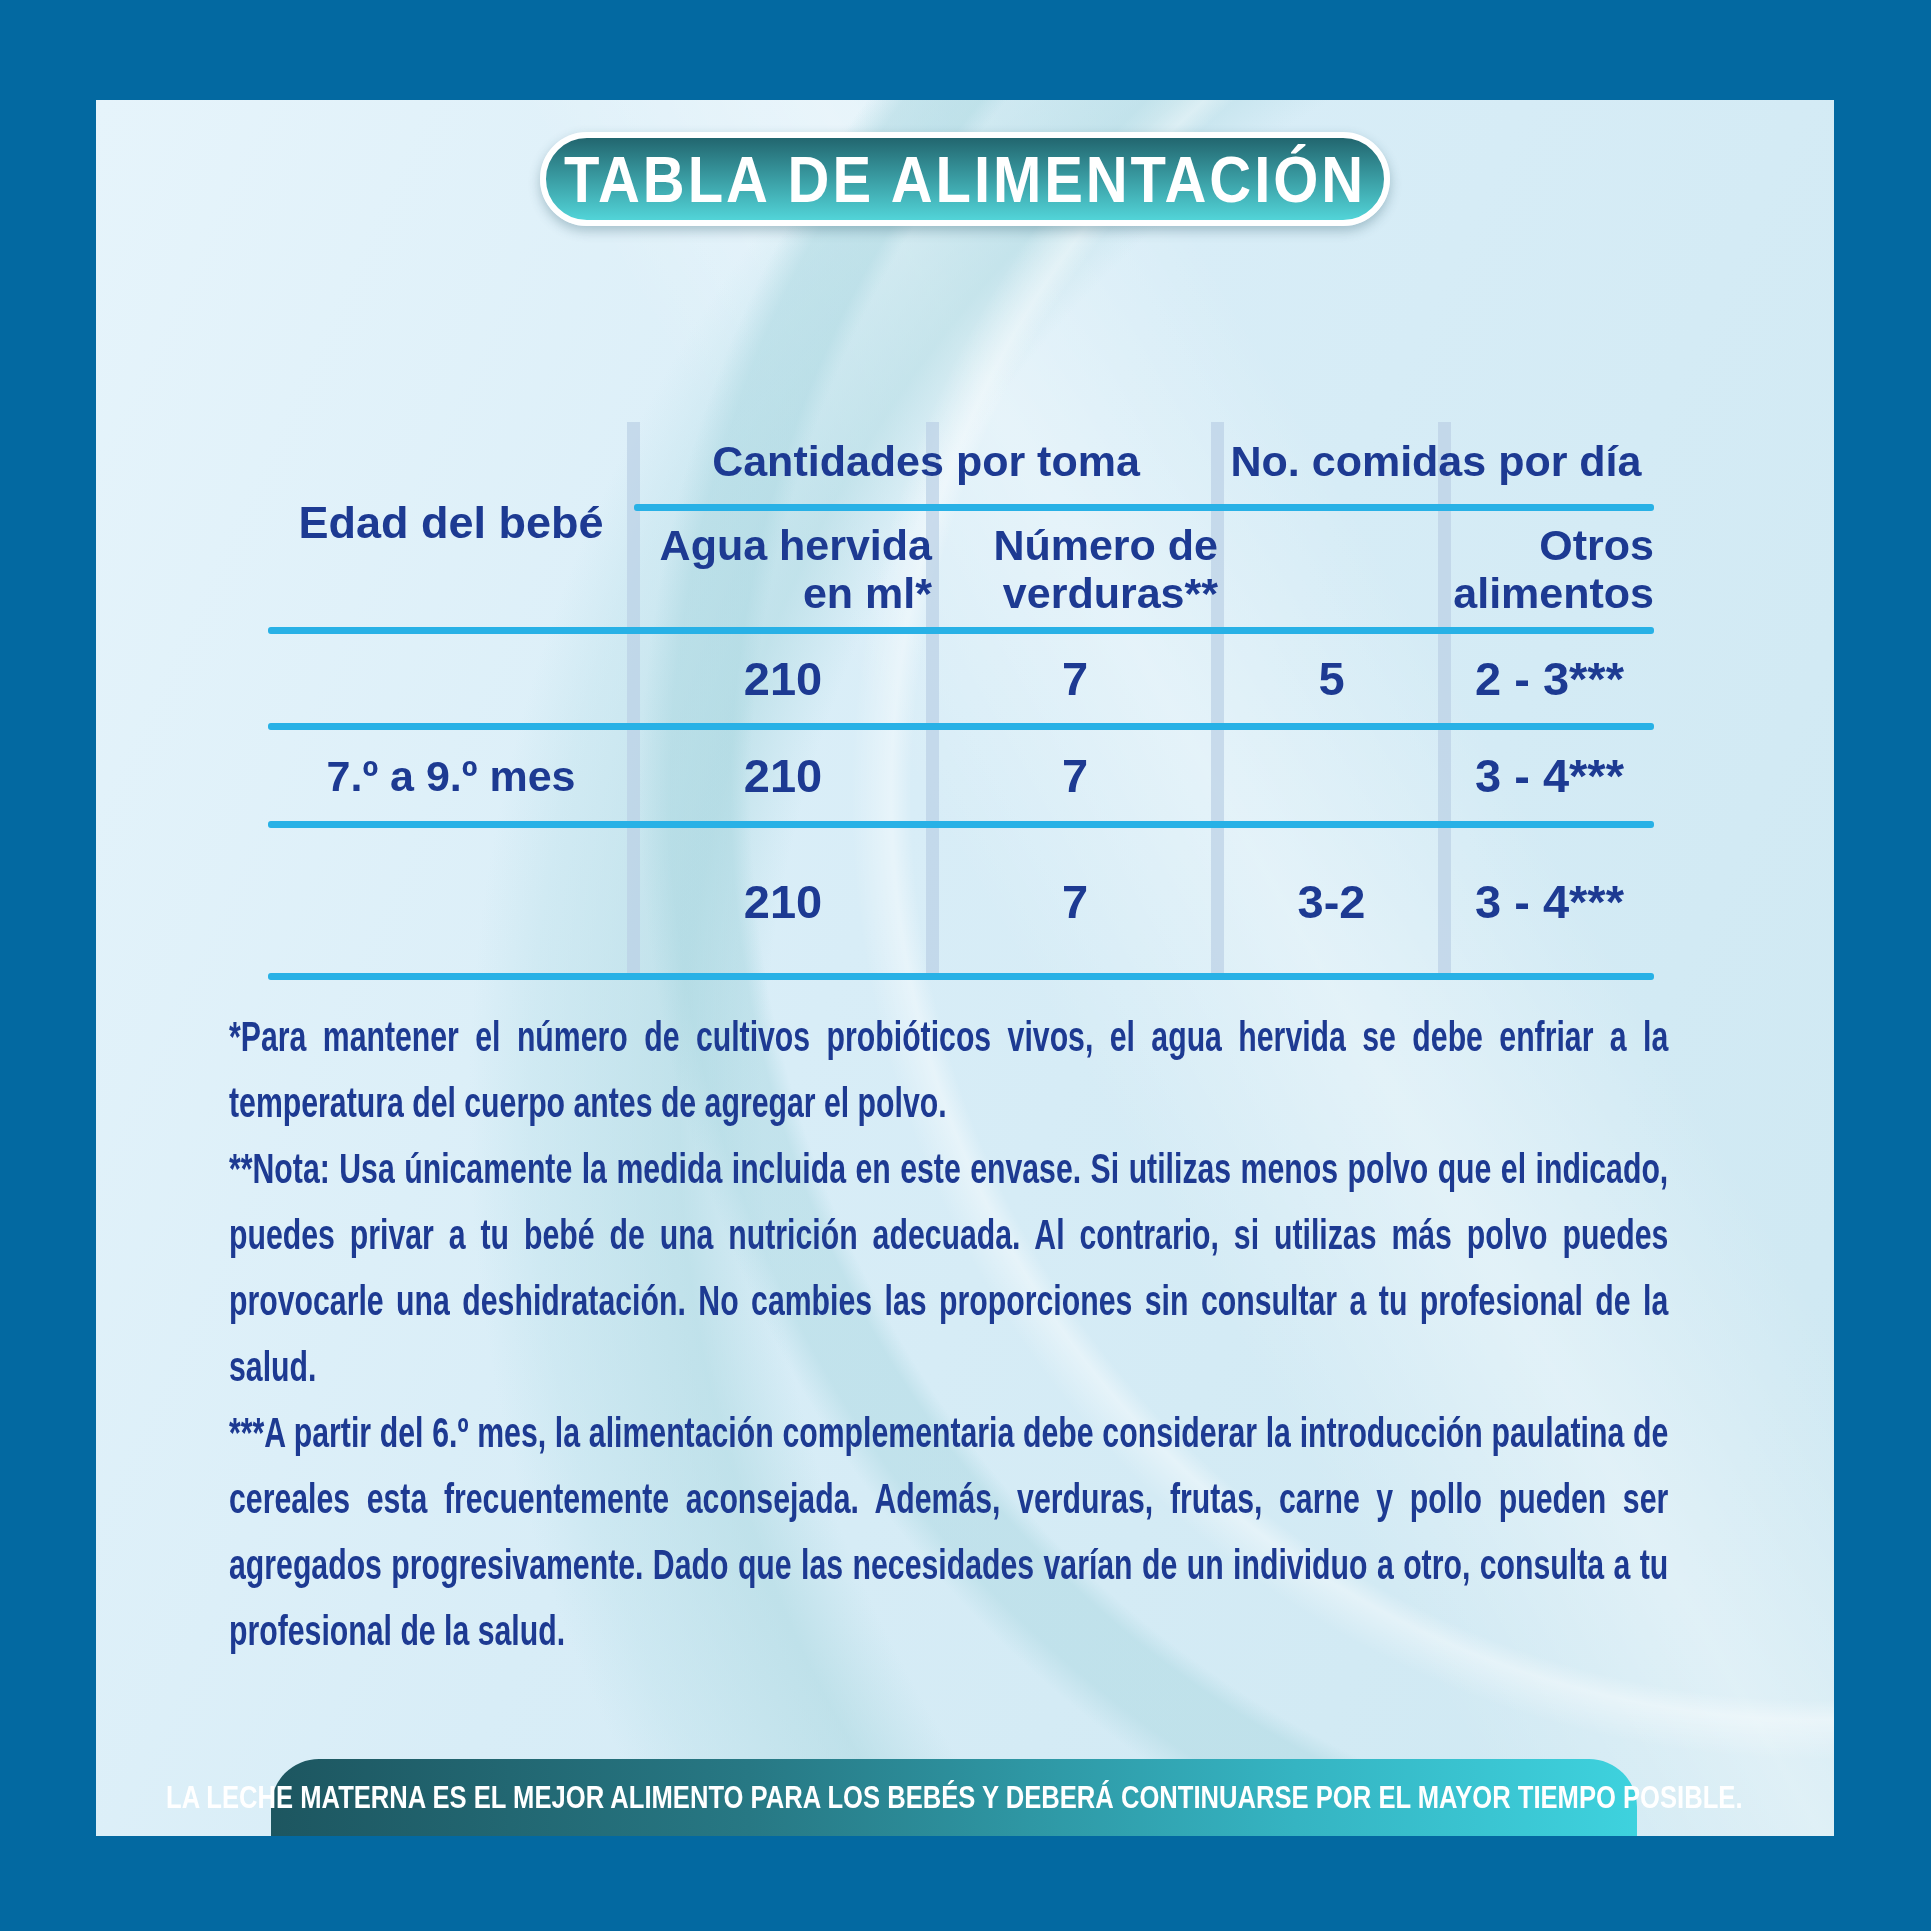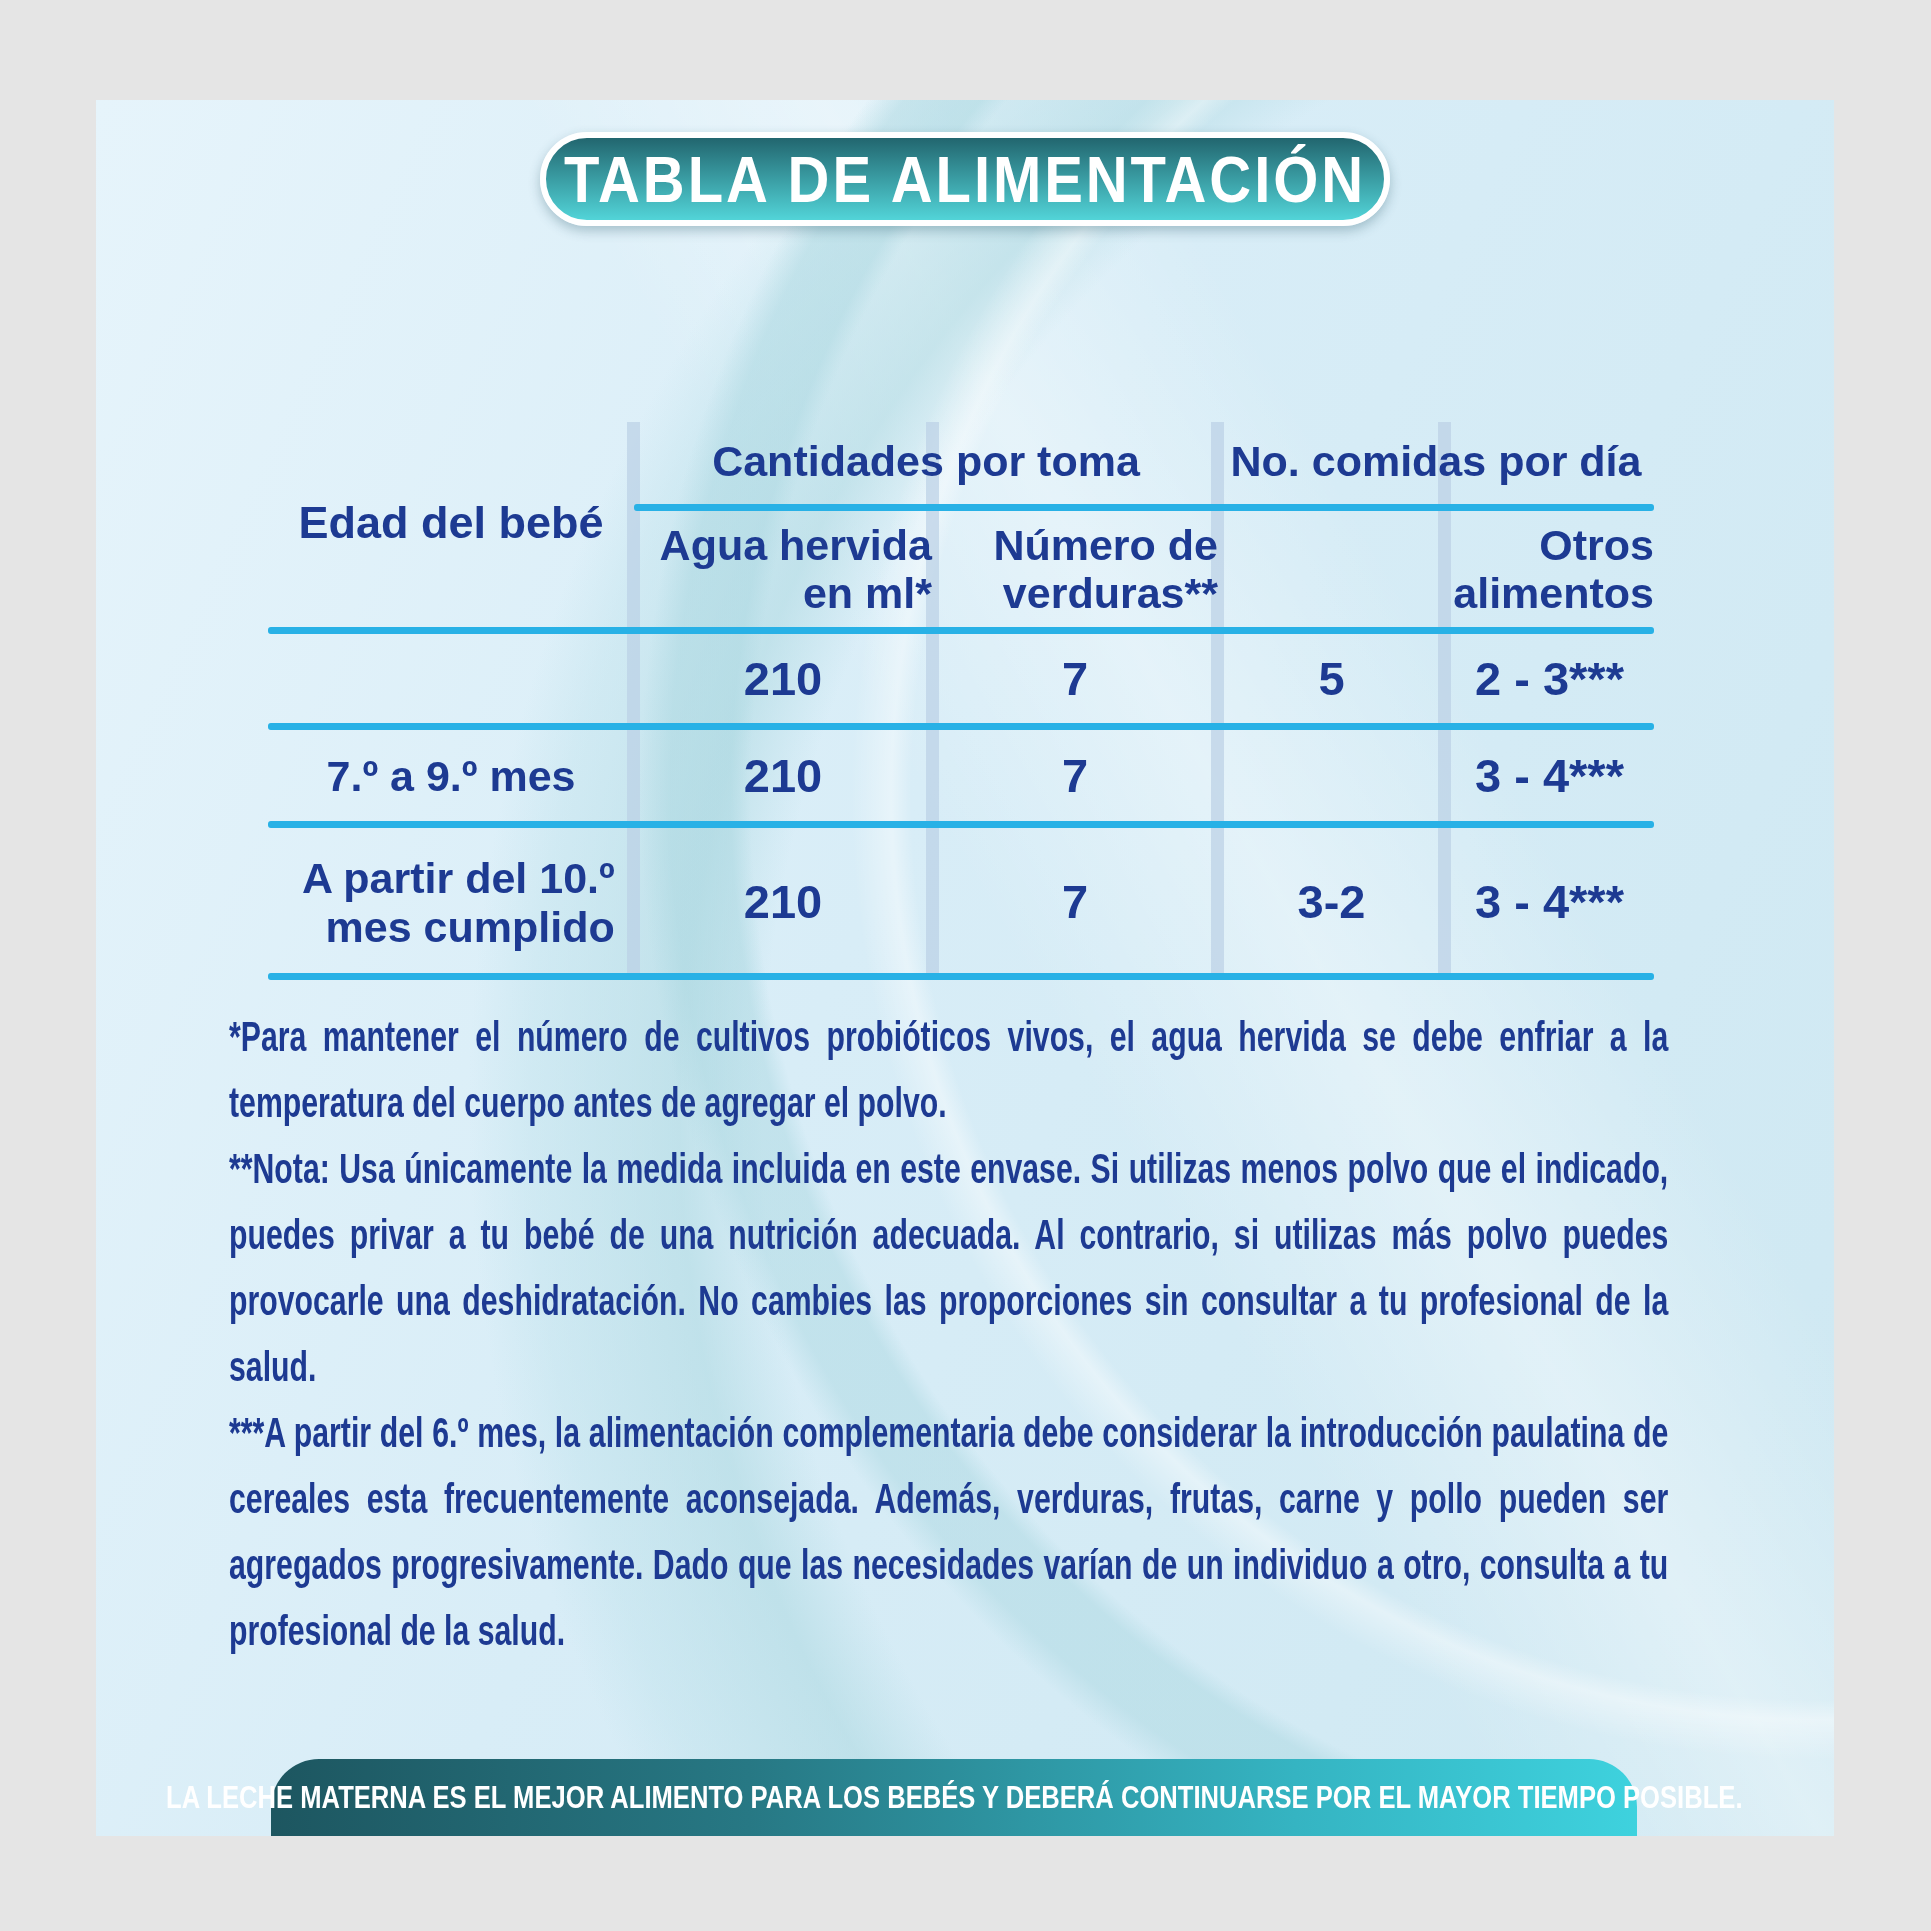--- a/index.html
+++ b/index.html
@@ -1,16 +1,16 @@
 <!DOCTYPE html>
 <html><head>
 <meta charset="utf-8">
 <style>
   html,body{margin:0;padding:0;background:#ffffff;}
-  .page{position:relative;width:1931px;height:1931px;background:#e5e5e5;overflow:hidden;
+  .page{position:relative;width:1931px;height:1931px;background:#0369a1;overflow:hidden;
         font-family:"Liberation Sans",sans-serif;}
   .card{position:absolute;left:96px;top:100px;width:1738px;height:1736px;
         background-color:#d8edf7;
         background-image:
           radial-gradient(circle at 99% 40%, rgba(255,255,255,0) 45%, rgba(255,255,255,0.40) 46%, rgba(255,255,255,0) 48%, rgba(255,255,255,0) 53%, rgba(168,214,223,0.45) 54%, rgba(168,214,223,0.45) 57%, rgba(255,255,255,0) 58.5%),
           radial-gradient(circle at 106% 58%, rgba(186,224,233,0) 56%, rgba(172,216,224,0.55) 60%, rgba(186,224,233,0.35) 67%, rgba(186,224,233,0) 70%),
           linear-gradient(60deg, rgba(255,255,255,0) 52%, rgba(255,255,255,0.35) 63%, rgba(255,255,255,0) 74%),
           linear-gradient(115deg, #e6f4fb 0%, #d8edf7 45%, #cee8f2 100%);}
 
   
@@ -88,21 +88,20 @@
         <div class="cell num" style="grid-row:3;grid-column:2">210</div>
         <div class="cell num" style="grid-row:3;grid-column:3">7</div>
         <div class="cell num" style="grid-row:3;grid-column:4">5</div>
         <div class="cell num" style="grid-row:3;grid-column:5">2 - 3***</div>
 
         <div class="cell rowlab" style="grid-row:4;grid-column:1">7.º a 9.º mes</div>
         <div class="cell num" style="grid-row:4;grid-column:2">210</div>
         <div class="cell num" style="grid-row:4;grid-column:3">7</div>
         <div class="cell num" style="grid-row:4;grid-column:5">3 - 4***</div>
 
-        <div class="cell rowlab" style="grid-row:5;grid-column:1;padding:0 19.3px">A partir del 10.º mes cumplido</div>
         <div class="cell num" style="grid-row:5;grid-column:2">210</div>
         <div class="cell num" style="grid-row:5;grid-column:3">7</div>
         <div class="cell num" style="grid-row:5;grid-column:4">3-2</div>
         <div class="cell num" style="grid-row:5;grid-column:5">3 - 4***</div>
       </div>
     </div>
 
     <div class="foot">
       <p>*Para mantener el número de cultivos probióticos vivos, el agua hervida se debe enfriar a la temperatura del cuerpo antes de agregar el polvo.</p>
       <p>**Nota: Usa únicamente la medida incluida en este envase. Si utilizas menos polvo que el indicado, puedes privar a tu bebé de una nutrición adecuada. Al contrario, si utilizas más polvo puedes provocarle una deshidratación. No cambies las proporciones sin consultar a tu profesional de la salud.</p>

